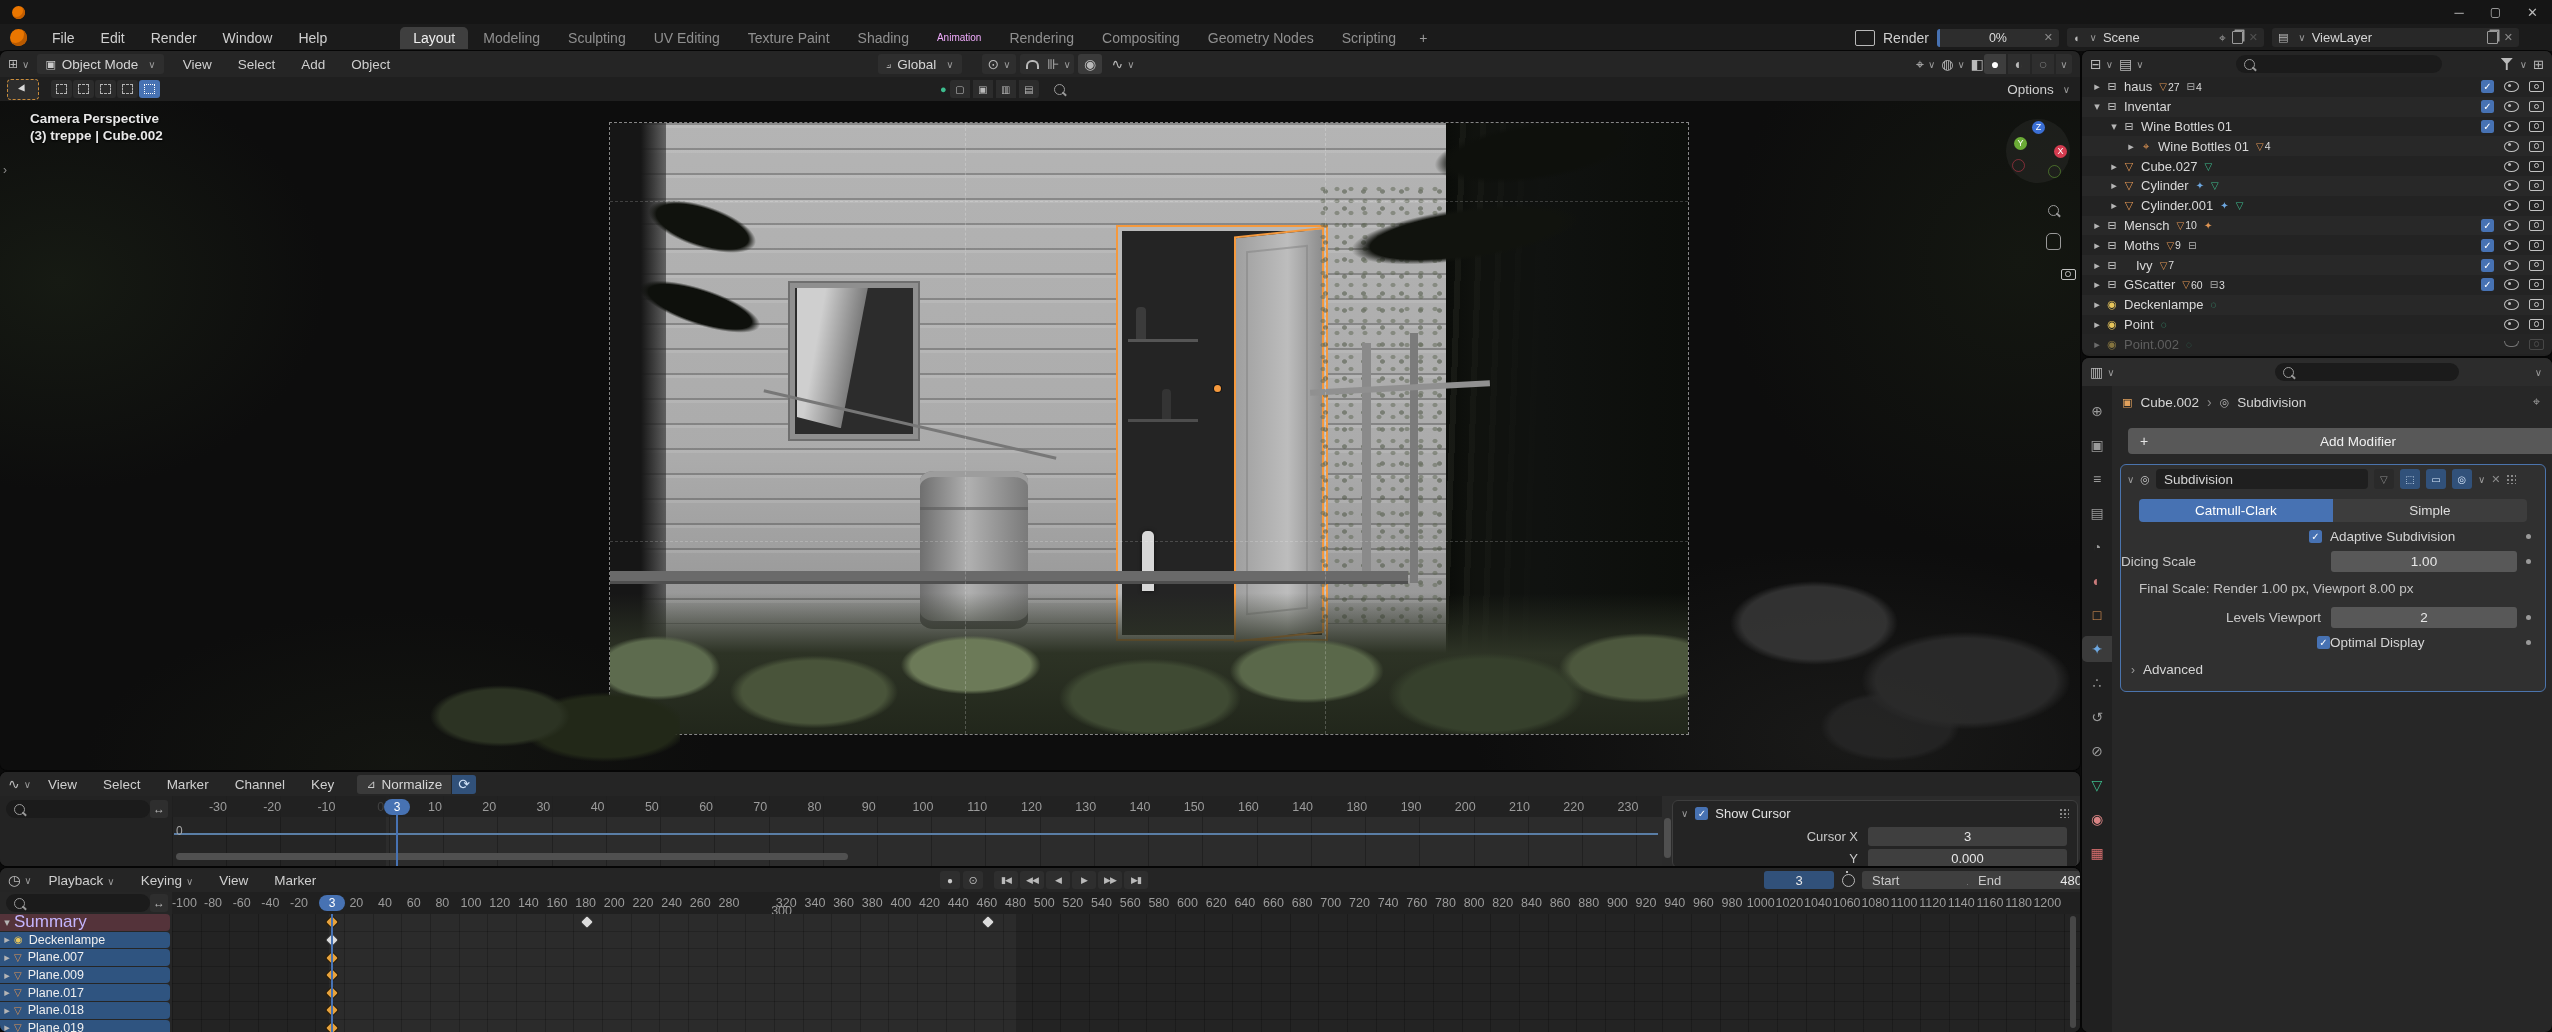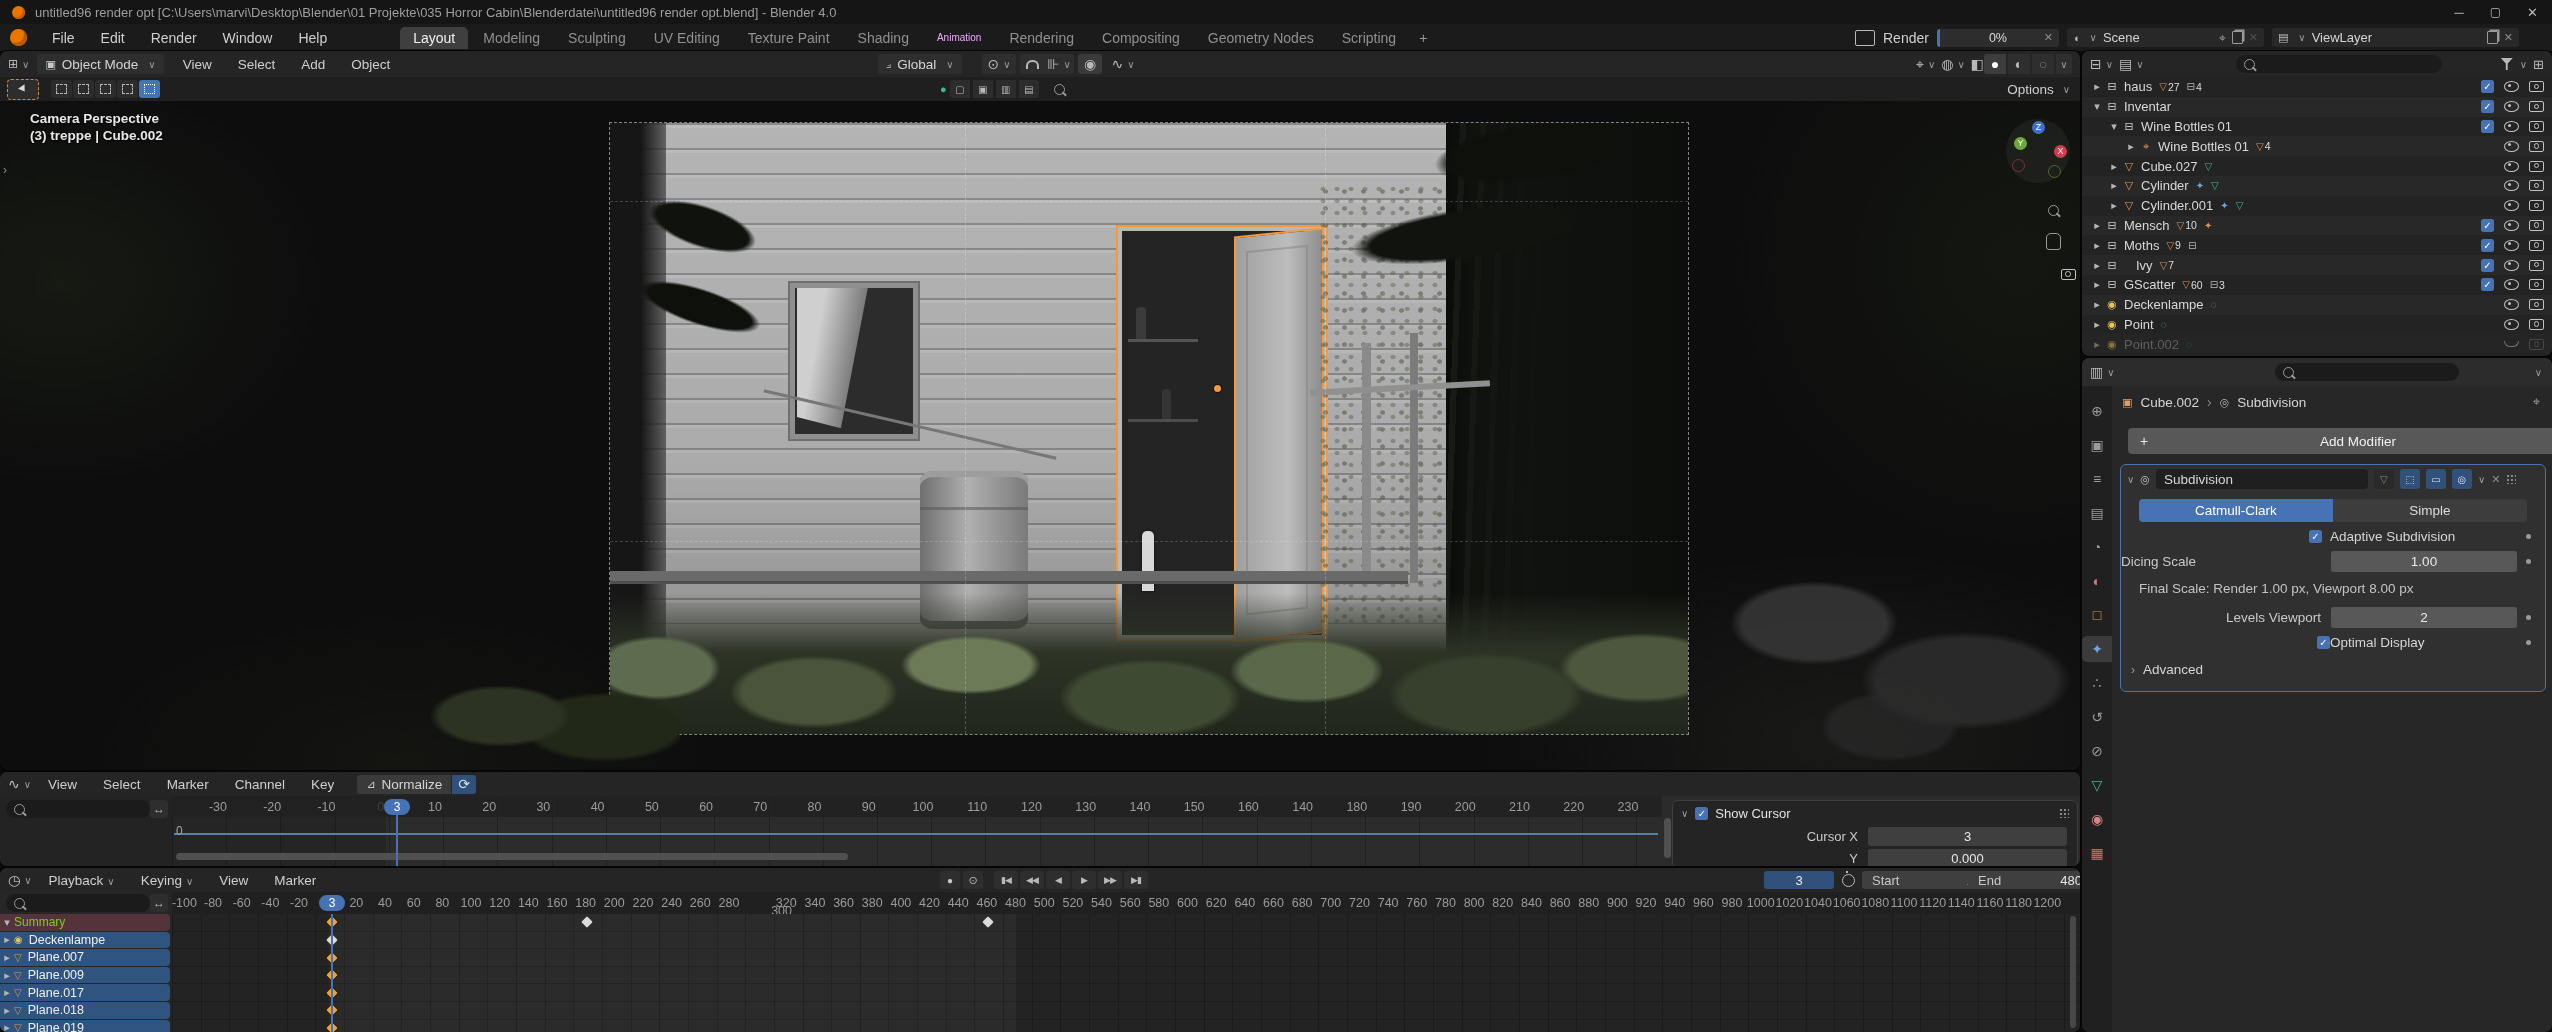--- a/index.html
+++ b/index.html
@@ -48,21 +48,20 @@
   .ruler-strip{position:absolute;background:#1f1f1f;}
   .curs{width:0;height:0;border-left:4px solid transparent;border-right:4px solid transparent;border-top:6px solid #dadada;}
 </style>
 </head>
 <body>
 
 <div id="root">
 
   <div class="abs row" style="left:0;top:0;width:2552px;height:24px;background:#151515;">
     <div style="width:13px;height:13px;margin:0 10px 0 12px;border-radius:50%;background:#ea7600;box-shadow:inset -2px -2px 0 #c45e00;"></div>
-    <div style="color:#9e9e9e;font-size:13px;">untitled96 render opt [C:\Users\marvi\Desktop\Blender\01 Projekte\035 Horror Cabin\Blenderdatei\untitled96 render opt.blend] - Blender 4.0</div>
     <div class="abs row" style="right:14px;top:0;height:24px;gap:26px;">
       <span style="color:#bbb;font-size:13px;">─</span>
       <span style="color:#bbb;font-size:12px;">▢</span>
       <span style="color:#bbb;font-size:13px;">✕</span>
     </div>
   </div>
 
   <div class="abs row" style="left:0;top:24px;width:2552px;height:27px;background:#1b1b1b;">
     <div style="width:17px;height:17px;margin:0 12px 0 10px;border-radius:50%;background:#ea7600;box-shadow:inset -3px -3px 0 #b95a00;"></div>
     <div id="topbar-menus" class="row">
@@ -472,21 +471,21 @@
         <span class="tick-label" style="left: 1789.32px; top: 4px;">1140</span>
         <span class="tick-label" style="left: 1817.98px; top: 4px;">1160</span>
         <span class="tick-label" style="left: 1846.64px; top: 4px;">1180</span>
         <span class="tick-label" style="left: 1875.3px; top: 4px;">1200</span>
         <span class="pill" style="position: absolute; left: 146.999px; top: 3px; width: 26px; height: 16px;">3</span>
       </div>
 
     <div id="tl-names" class="abs" style="left:0;top:46px;width:172px;height:118px;background:#262626;">
         <div class="row" style="position: absolute; left: 0px; top: 0px; width: 170px; height: 16.6px; background: rgb(84, 51, 58); border-radius: 0px 4px 4px 0px;">
           <span class="tree-arrow">▾</span>
-          <span style="font-size: 12px; color: #84cc16;">Summary</span>
+          <span style="font-size: 17px; color: #c4b5fd;">Summary</span>
         </div>
         <div class="row" style="position: absolute; left: 0px; top: 17.6px; width: 170px; height: 16.6px; background: rgb(47, 84, 128); border-radius: 0px 4px 4px 0px;">
           <span class="tree-arrow">▸</span>
           <span style="font-size: 10px; margin-right: 6px; color: rgb(232, 198, 92);">◉</span>
           <span style="font-size: 12.5px; color: rgb(239, 239, 239);">Deckenlampe</span>
         </div>
         <div class="row" style="position: absolute; left: 0px; top: 35.2px; width: 170px; height: 16.6px; background: rgb(47, 84, 128); border-radius: 0px 4px 4px 0px;">
           <span class="tree-arrow">▸</span>
           <span style="font-size: 10px; margin-right: 6px; color: rgb(224, 149, 83);">▽</span>
           <span style="font-size: 12.5px; color: rgb(239, 239, 239);">Plane.007</span>

